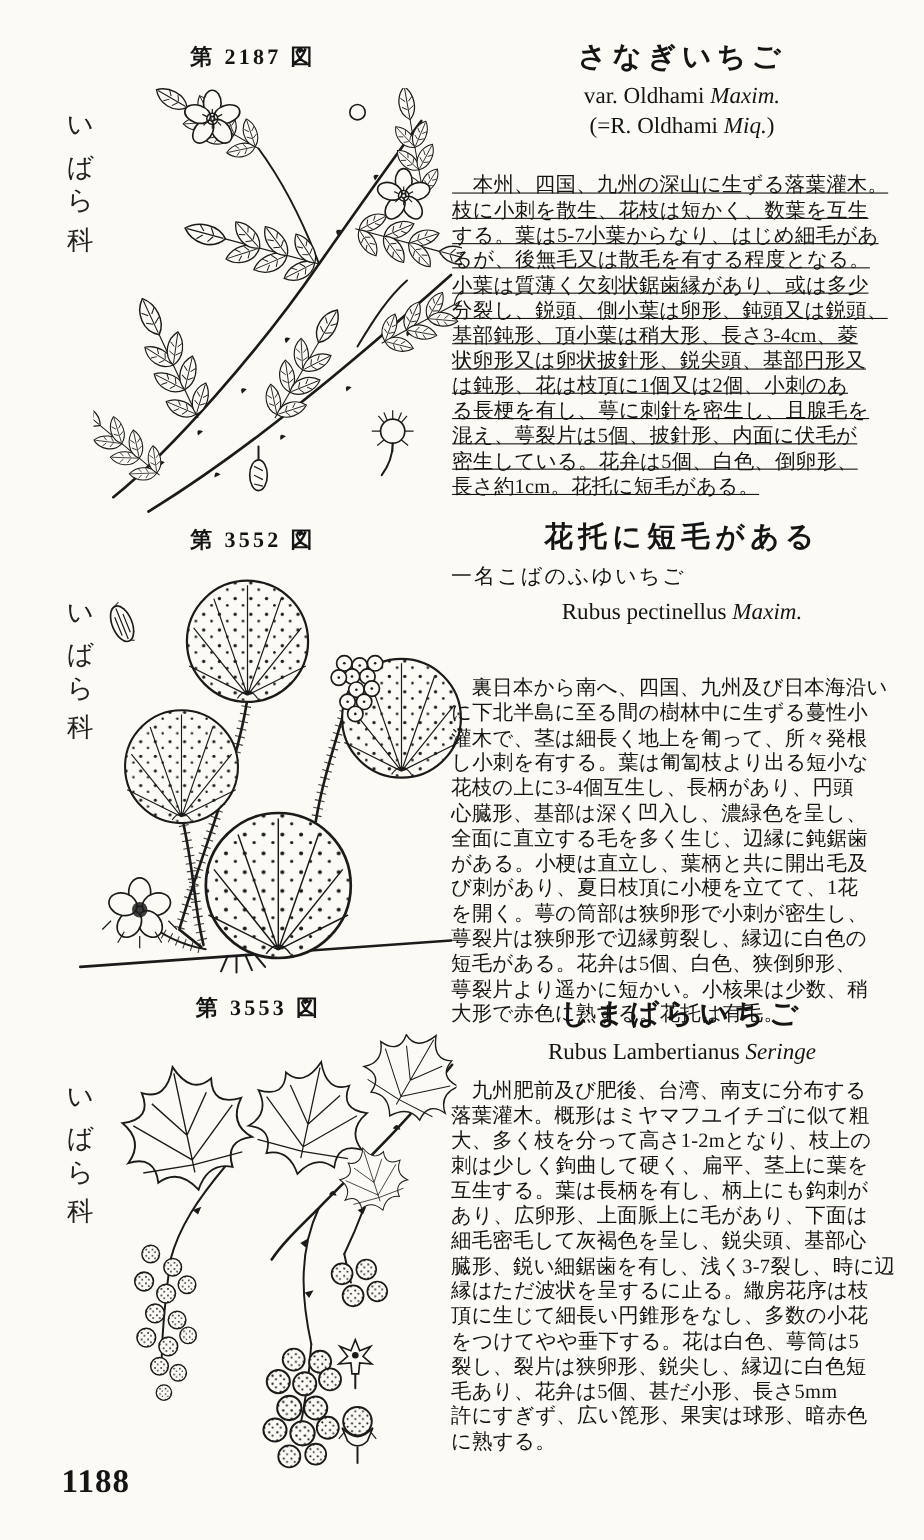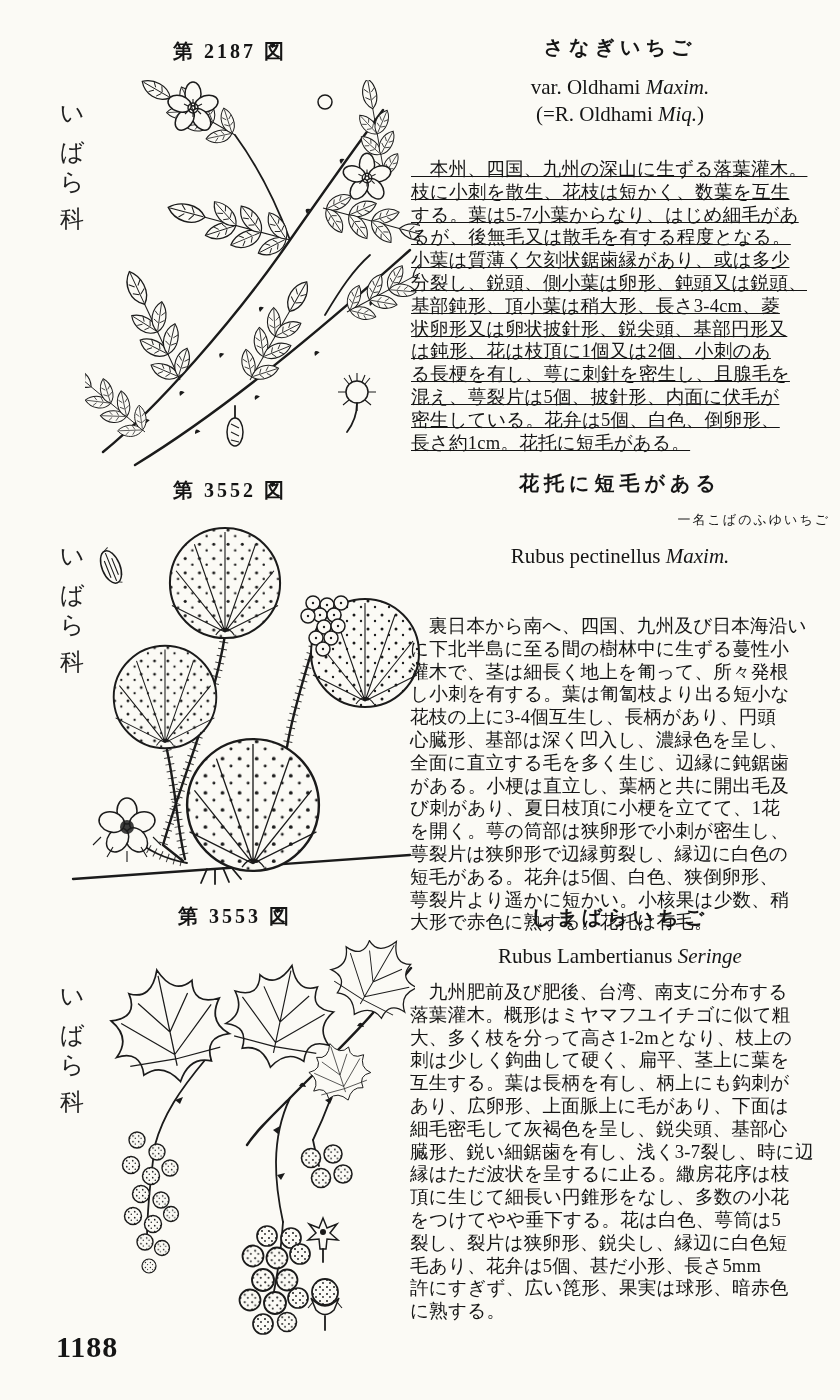--- a/index.html
+++ b/index.html
@@ -1,22 +1,22 @@
 <!DOCTYPE html>
 <html><head>
 <meta charset="utf-8">
 <style>
   html,body{margin:0;padding:0;background:#e8e6e0;}
   .page{position:relative;width:840px;height:1400px;background:#fbfaf5;
         font-family:"Liberation Serif","DejaVu Serif",serif;color:#151515;overflow:hidden;}
   .abs{position:absolute;}
   .caption{font-weight:700;font-size:20px;letter-spacing:3px;text-align:center;width:210px;}
   .family{writing-mode:vertical-rl;text-orientation:upright;font-size:24px;letter-spacing:5px;color:#222;}
-  .entry-title{font-weight:700;font-size:20px;letter-spacing:5px;text-align:center;width:420px;}
-  .alt{font-size:13px;letter-spacing:2px;text-align:right;width:420px;}
+  .entry-title{font-weight:700;font-size:26px;letter-spacing:5px;text-align:center;width:420px;}
+  .alt{font-size:19px;letter-spacing:2px;text-align:left;width:420px;}
   .latin{font-size:21px;line-height:27px;text-align:center;width:420px;}
   .latin i{font-style:italic;}
   .bodytext{font-size:18.6px;line-height:22.8px;letter-spacing:0.2px;width:424px;text-align:justify;}
   .pagenum{font-size:30px;font-weight:700;letter-spacing:1px;}
   
   .stem{fill:none;stroke:#1b1b1b;stroke-width:2.4;stroke-linecap:round;}
   .stem2{fill:none;stroke:#1b1b1b;stroke-width:1.8;stroke-linecap:round;}
   .hair{fill:none;stroke:#1b1b1b;stroke-width:9;stroke-dasharray:1 6;stroke-linecap:butt;opacity:.85;}
   .vein{fill:none;stroke:#1b1b1b;stroke-width:1.1;}
   .leafp{fill:#fbfaf5;stroke:#1b1b1b;stroke-width:1.5;}

